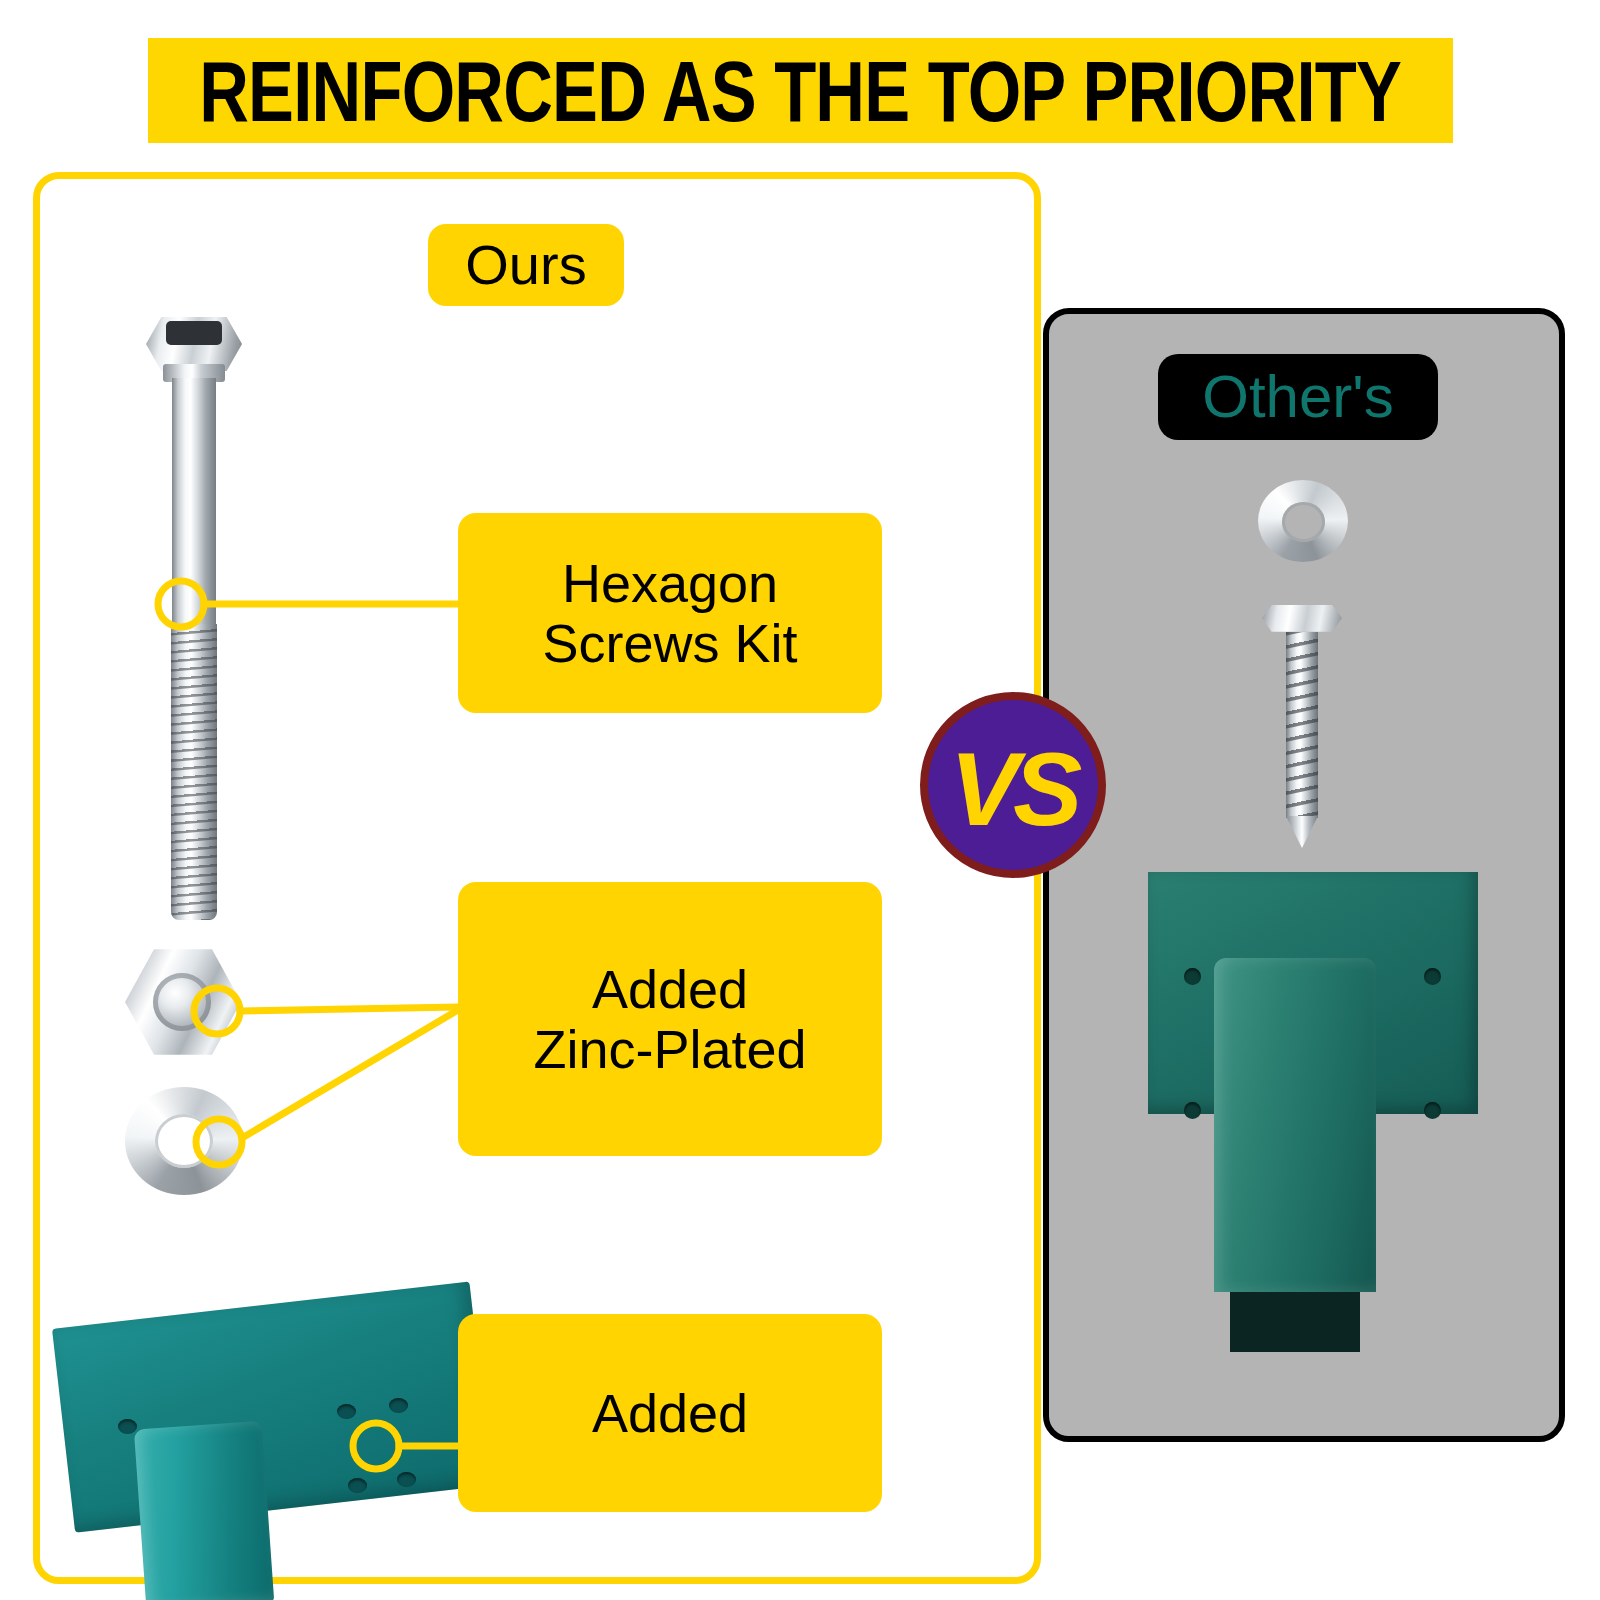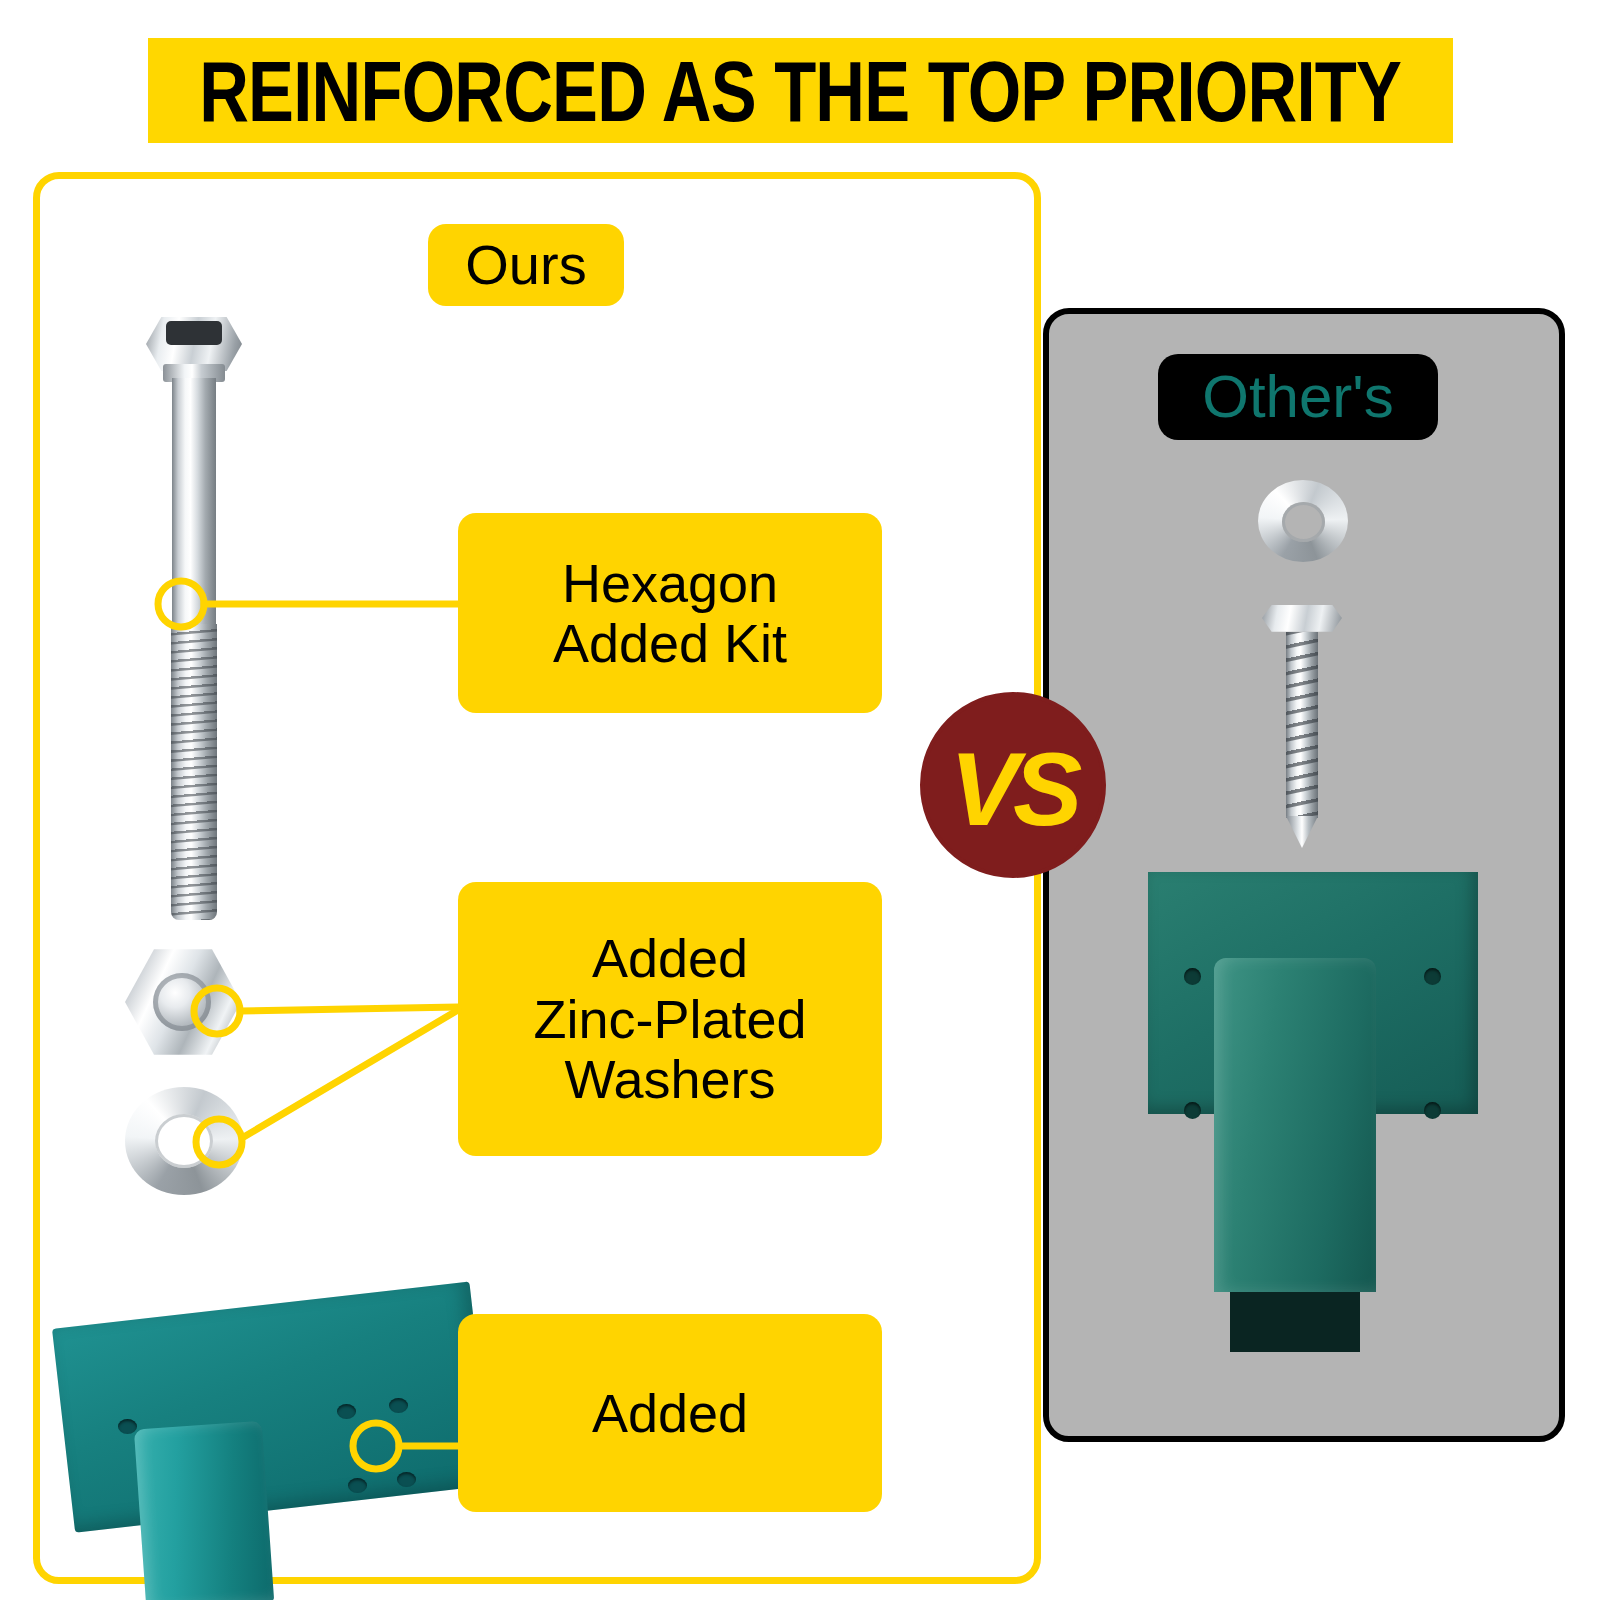--- a/index.html
+++ b/index.html
@@ -211,22 +211,22 @@
   .br-hole {
     position: absolute; width: 17px; height: 17px; border-radius: 50%;
     background: #0c3b36; box-shadow: inset 0 2px 3px rgba(0,0,0,.6);
   }
 
   
   .vs-badge {
     position: absolute; left: 920px; top: 692px;
     width: 186px; height: 186px;
     border-radius: 50%;
-    background: #7f1d1d;
-    border: 4px solid #7f1d1d;
+    background: #4c1d95;
+    border: 8px solid #7f1d1d;
     display: flex; align-items: center; justify-content: center;
   }
   .vs-text {
     font-size: 104px; font-weight: 700; font-style: italic;
     color: #FFD400; letter-spacing: -6px; line-height: 1;
     transform: translateY(4px);
   }
 </style>
 </head>
 <body>
@@ -264,27 +264,26 @@
     <div class="bl-hole" style="left:88px;  top:104px;"></div>
     <div class="bl-hole" style="left:307px; top:89px;"></div>
     <div class="bl-hole" style="left:359px; top:83px;"></div>
     <div class="bl-post"></div>
     <div class="bl-hole" style="left:318px; top:163px;"></div>
     <div class="bl-hole" style="left:367px; top:157px;"></div>
   </div>
 
   <div class="callout callout-hex">
     <span>Hexagon</span>
-    <span>Added Kit</span>
+    <span>Screws Kit</span>
   </div>
 
   <div class="callout callout-washers">
     <span>Added</span>
     <span>Zinc-Plated</span>
-    <span>Washers</span>
   </div>
 
   <div class="callout callout-preholes">
     <span>Added</span>
   </div>
 
   <div class="others-panel"></div>
 
   <div class="pill pill-others">Other's</div>
 

